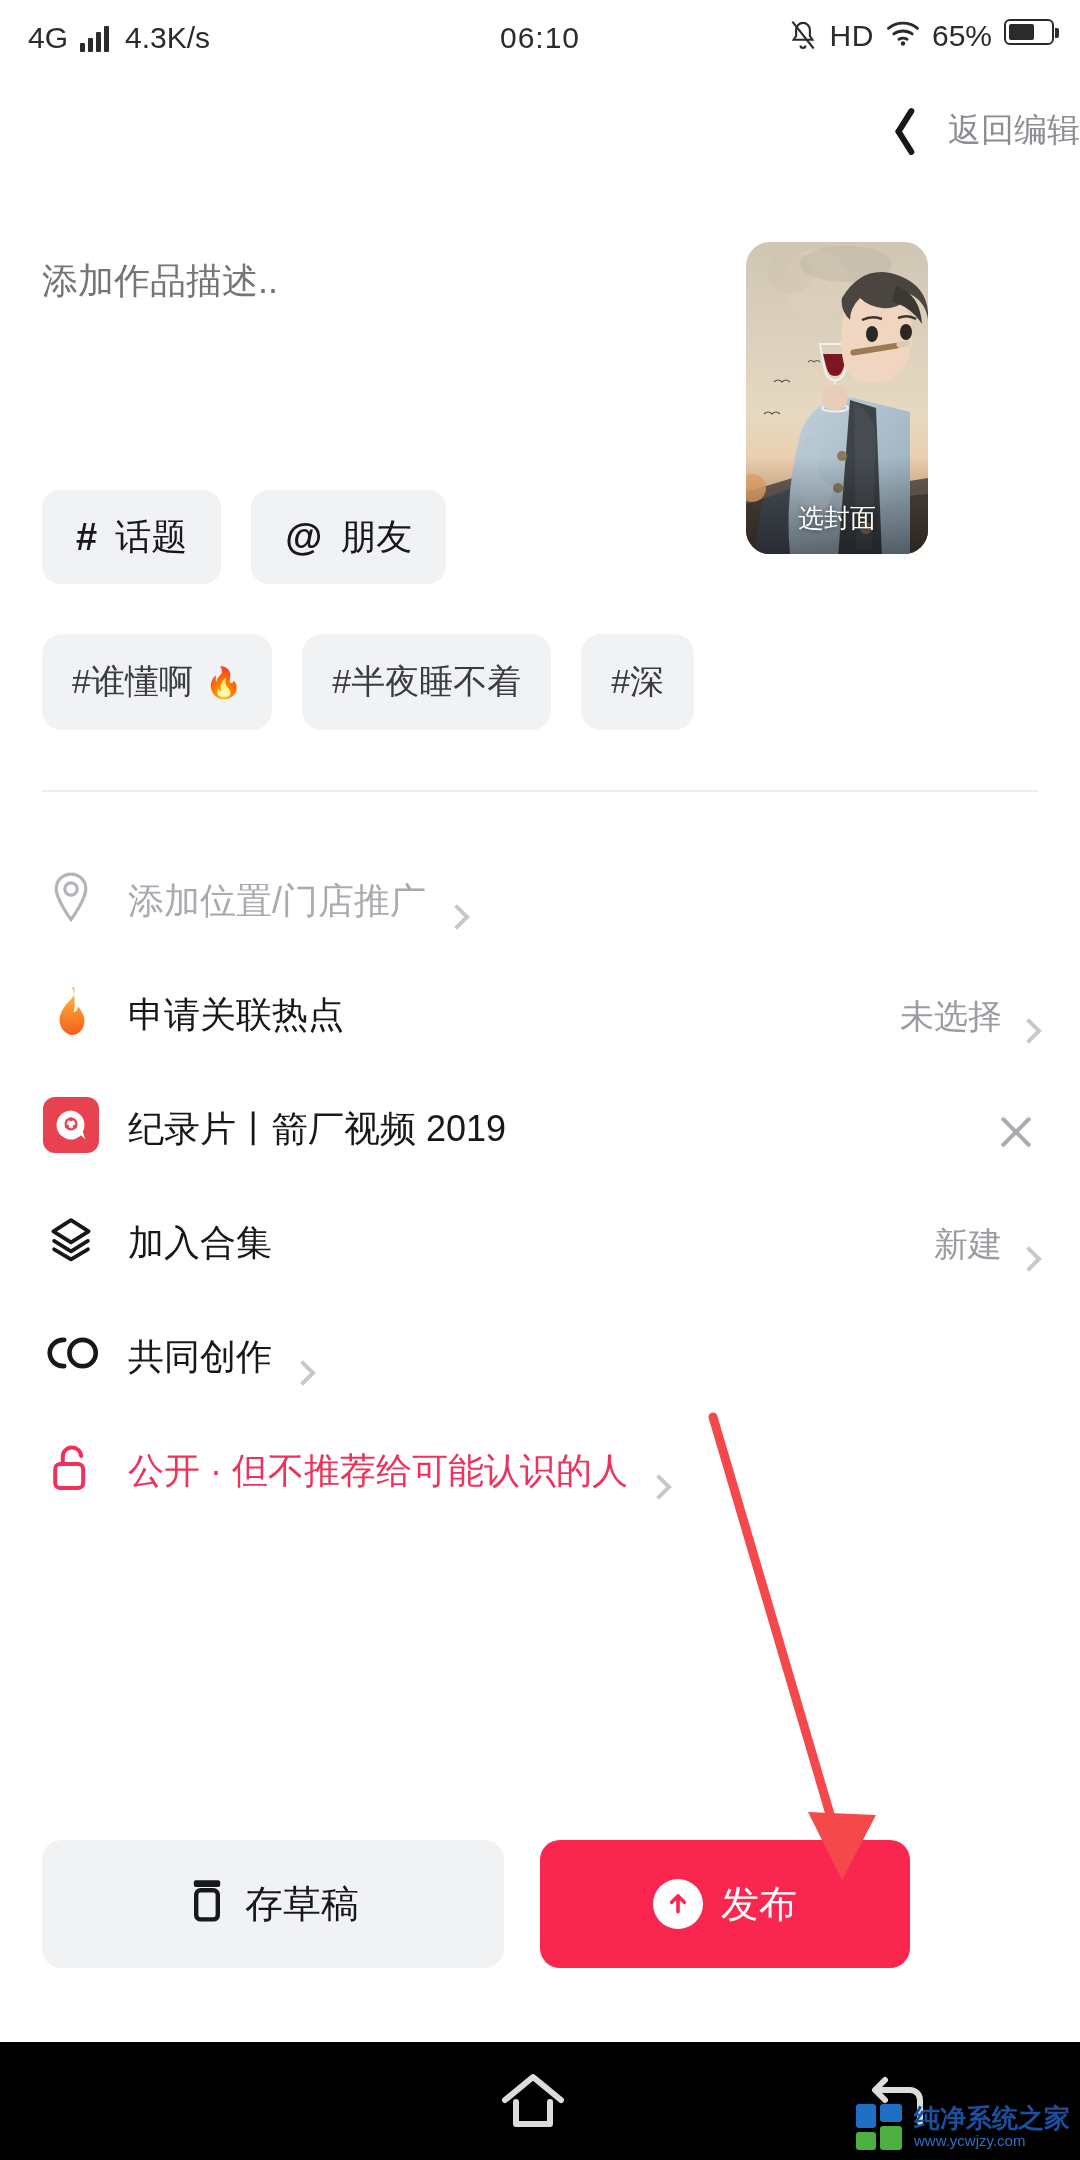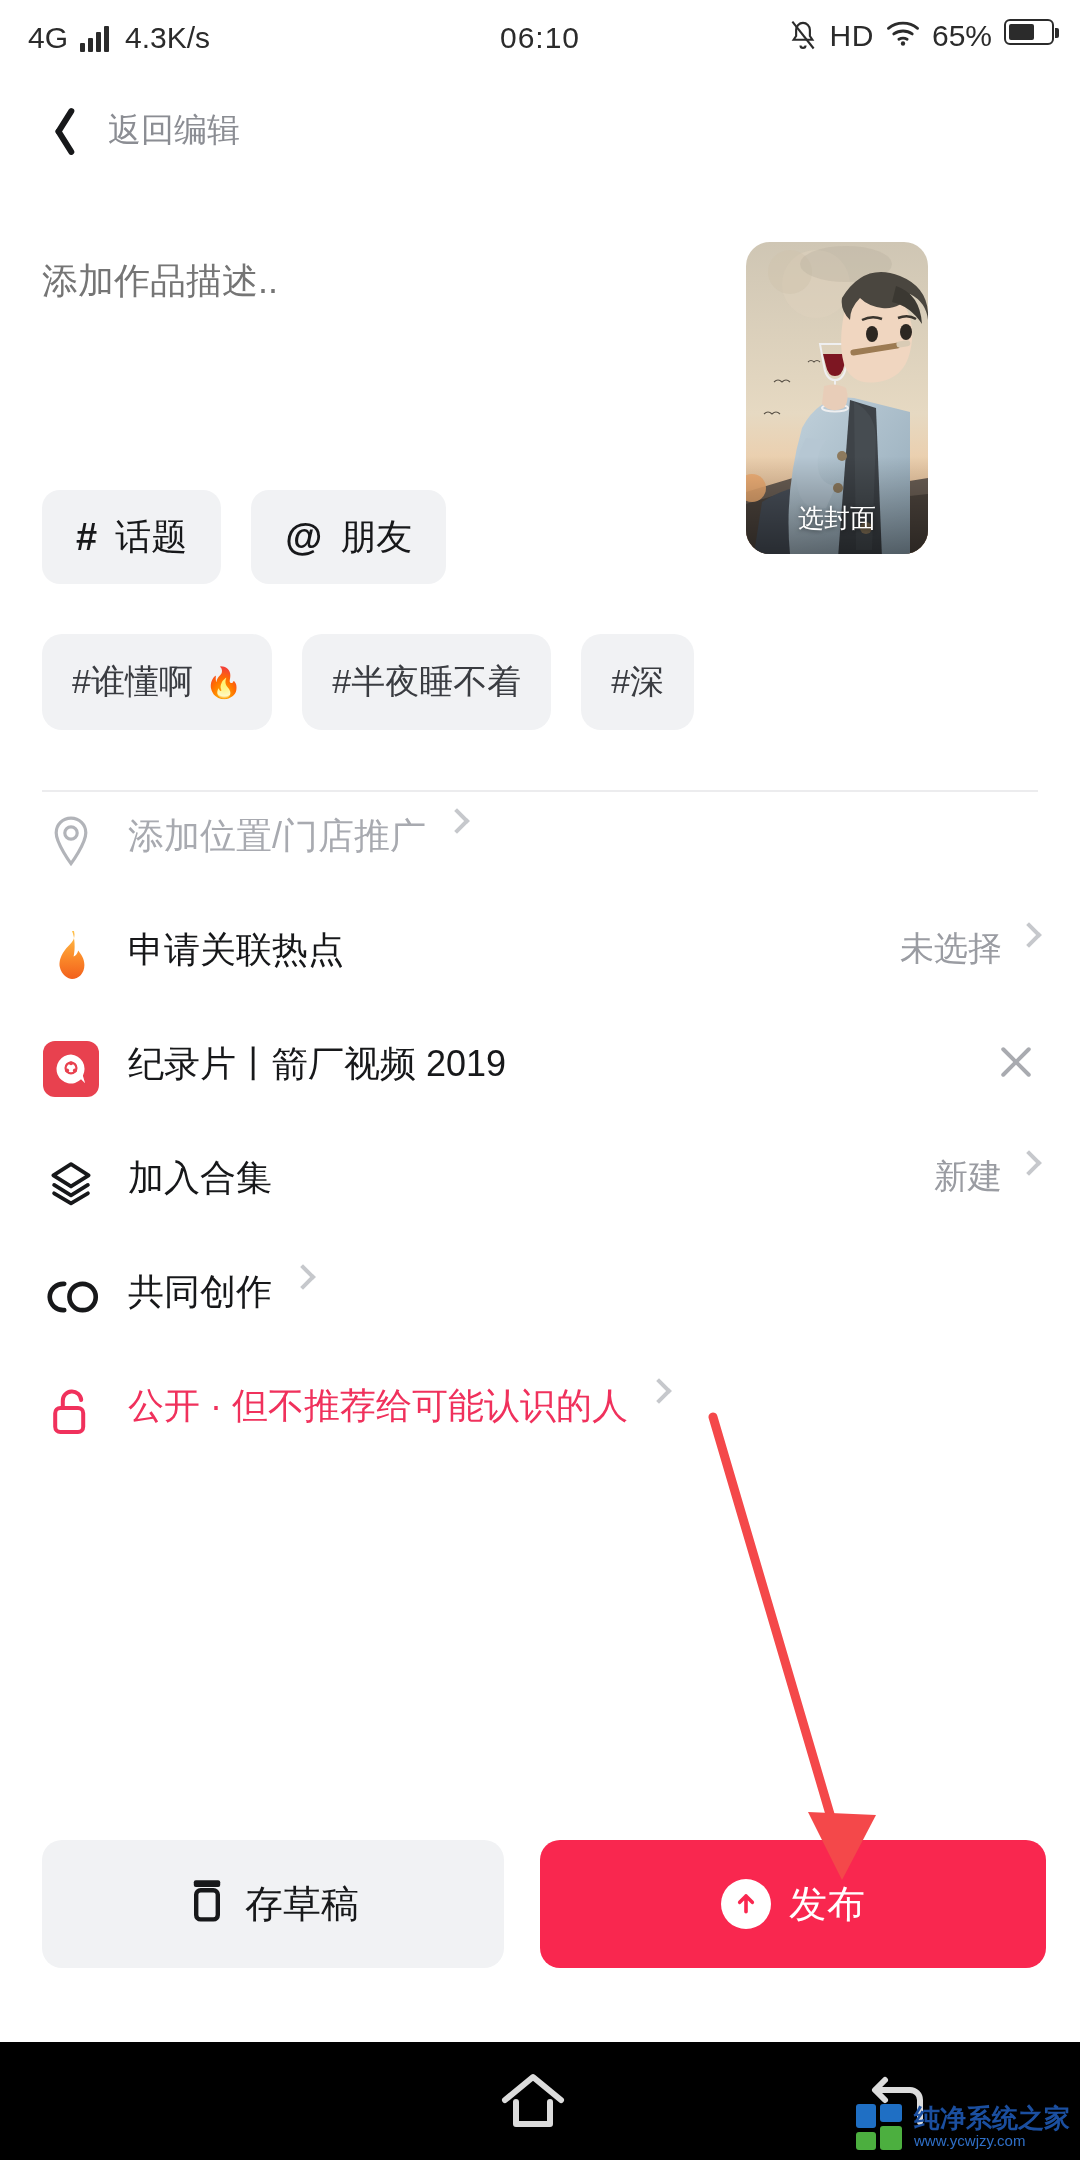--- a/index.html
+++ b/index.html
@@ -33,21 +33,21 @@
     width:50px; height:26px; border:2.5px solid #2b2b2b; border-radius:6px;
     position:relative; display:flex; align-items:center; padding:3px;
   }
   .batt::after{
     content:""; position:absolute; right:-7px; top:7px; width:4px; height:10px;
     background:#2b2b2b; border-radius:0 2px 2px 0;
   }
   .batt span{ display:block; height:100%; width:62%; background:#2b2b2b; border-radius:2px; }
 
   
-  .header{ position:absolute; top:76px; left:0; width:1080px; height:108px; display:flex; align-items:center; }
+  .header{ position:absolute; top:76px; left:0; width:1080px; height:108px; display:flex; align-items:center;justify-content:flex-end; }
   .back-chevron{ margin-left:40px; width:40px; height:52px; position:relative; }
   .back-chevron::before,.back-chevron::after{
     content:""; position:absolute; left:14px; width:6px; height:30px; background:#17181a; border-radius:3px;
   }
   .back-chevron::before{ top:0; transform-origin:bottom center; transform:rotate(32deg); }
   .back-chevron::after{ top:25px; transform-origin:top center; transform:rotate(-32deg); }
   .back-label{ margin-left:28px; font-size:33px; color:#8b8d93; }
 
   
   .desc-row{ position:absolute; top:230px; left:0; width:1080px; height:320px; }
@@ -84,21 +84,21 @@
     display:flex; align-items:center; gap:12px; font-size:34px; color:#3a3c41;
     white-space:nowrap; flex:0 0 auto;
   }
   .tag .fire{ font-size:30px; }
 
   .divider{ position:absolute; top:790px; left:42px; width:996px; height:2px; background:#ececee; }
 
   
   .list{ position:absolute; top:812px; left:0; width:1080px; }
   .row{
-    position:relative; height:114px; display:flex; align-items:flex-start;
+    position:relative; height:114px; display:flex; align-items:flex-end;
     padding:0 42px;
   }
   .row .ico{ width:58px; height:58px; display:flex; align-items:center; justify-content:center; flex:0 0 58px; }
   .row .lbl{ margin-left:28px; font-size:36px; color:#17181a; }
   .row .lbl.muted{ color:#a8aab0; }
   .row .lbl.danger{ color:#f0315c; }
   .row .val{ margin-left:auto; font-size:34px; color:#9a9ca2; }
   .chev{
     margin-left:22px; width:18px; height:18px;
     border-right:4px solid #c6c8cc; border-top:4px solid #c6c8cc;
@@ -112,21 +112,21 @@
   }
   .xbtn::before{ transform:rotate(45deg); }
   .xbtn::after{ transform:rotate(-45deg); }
 
   .media-badge{
     width:56px; height:56px; border-radius:12px; background:#e8414f;
     display:flex; align-items:center; justify-content:center;
   }
 
   
-  .actions{ position:absolute; top:1840px; left:42px; width:1004px; display:flex; gap:36px; }
+  .actions{ position:absolute; top:1840px; left:42px; width:868px; display:flex; gap:36px; }
   .btn{
     height:128px; border-radius:20px; display:flex; align-items:center; justify-content:center;
     gap:18px; font-size:38px;
   }
   .btn-draft{ flex:0 0 462px; background:#f1f2f4; color:#17181a; }
   .btn-publish{ flex:1; background:#f9274f; color:#ffffff; }
   .pub-circle{
     width:50px; height:50px; border-radius:50%; background:#fff;
     display:flex; align-items:center; justify-content:center;
   }

